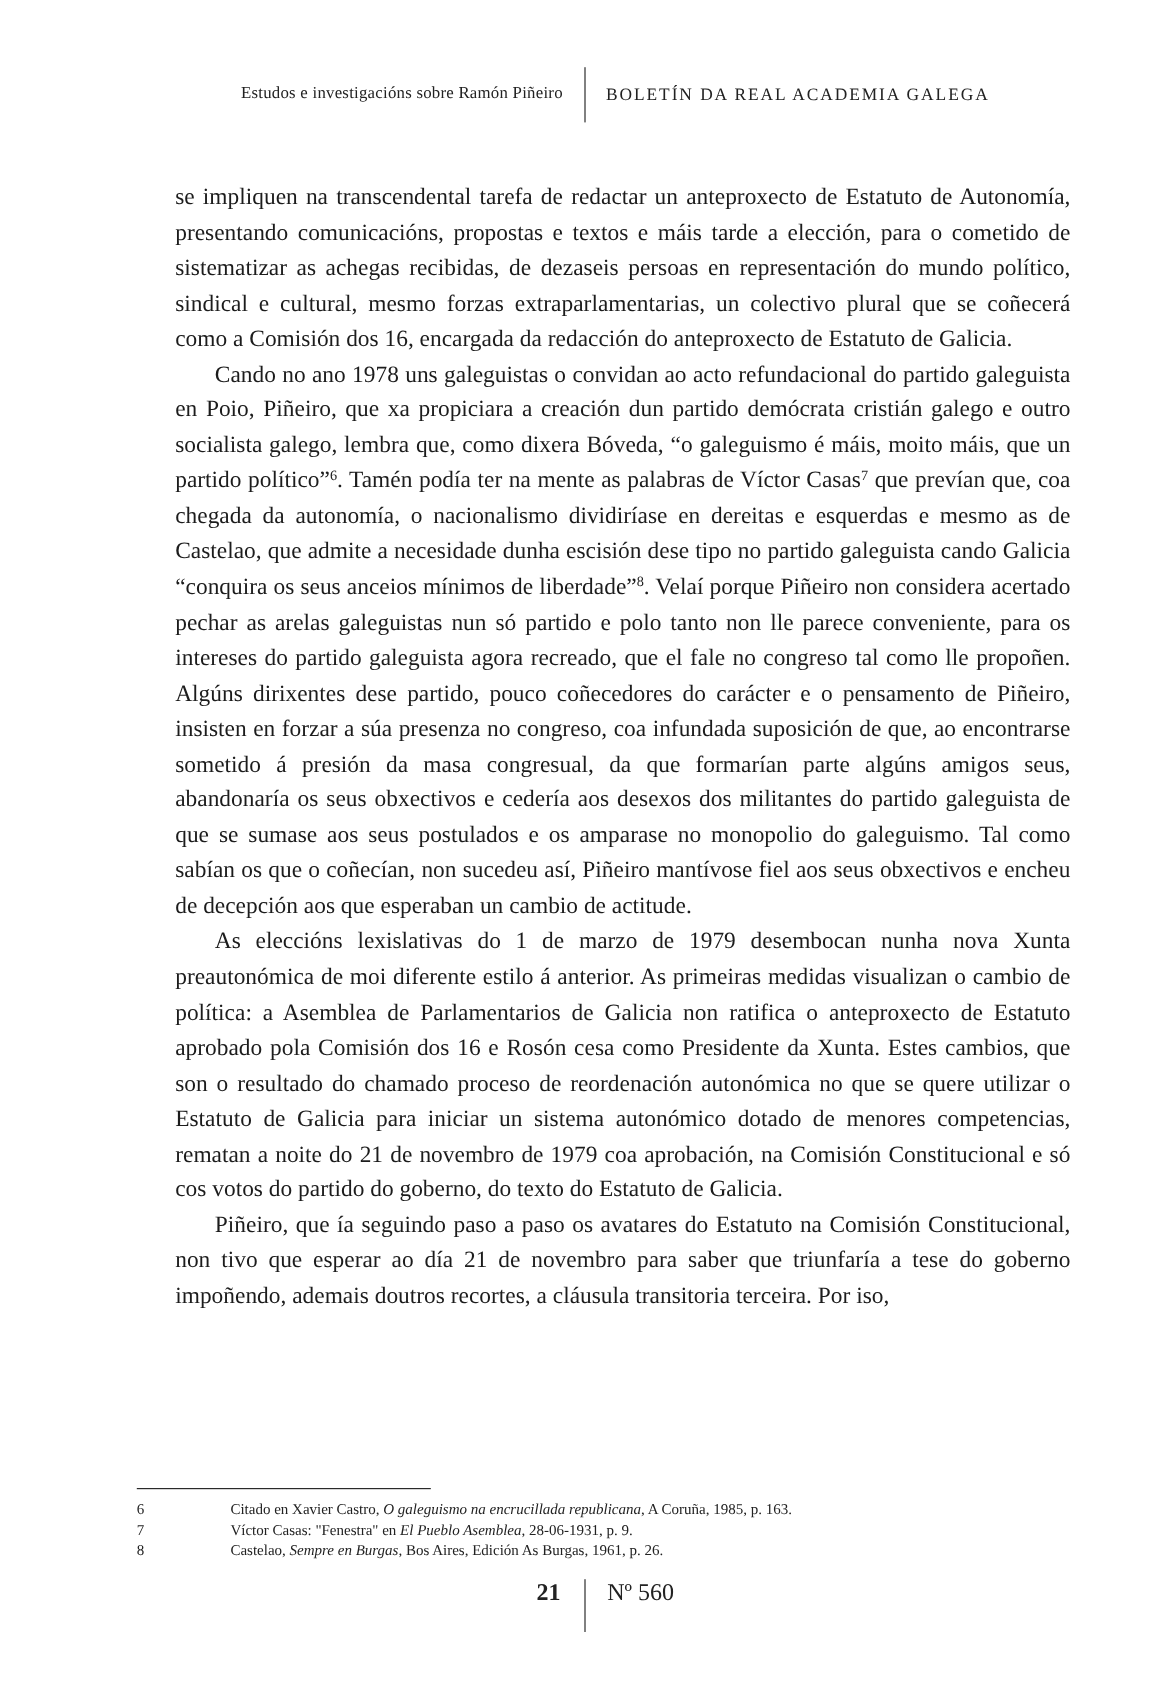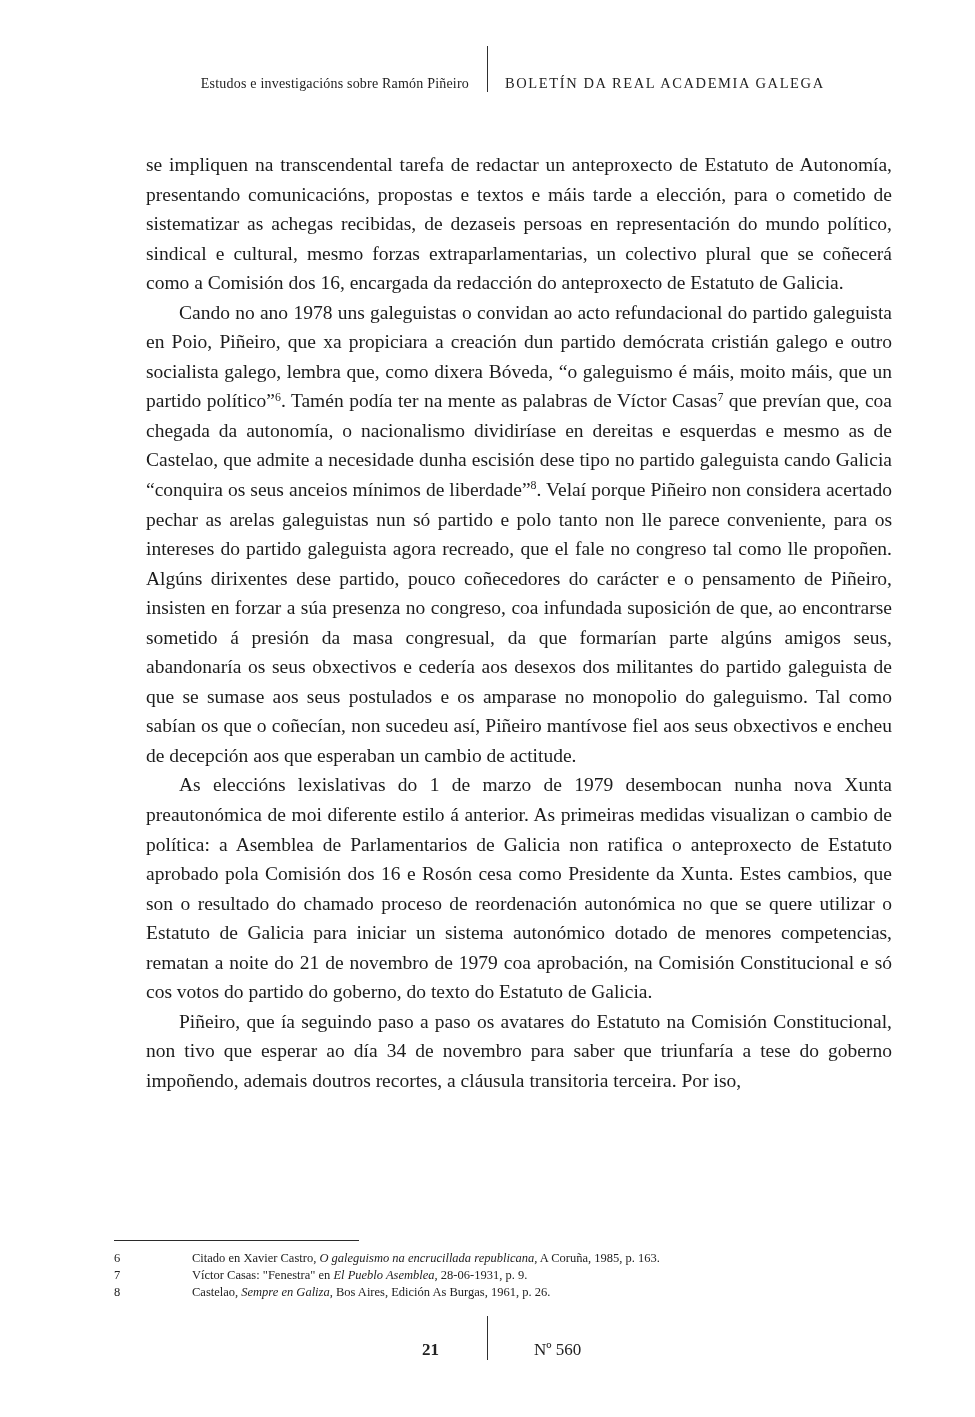--- a/index.html
+++ b/index.html
@@ -9,25 +9,25 @@
     height: 1417px;
     background: #ffffff;
     font-family: "Liberation Serif", serif;
     color: #1c1c1c;
     overflow: hidden;
   }
 
   
   .header {
     position: absolute;
-    top: 46px;
+    top: 56px;
     left: 0;
     width: 100%;
     display: flex;
-    align-items: flex-end;
+    align-items: center;
     justify-content: center;
   }
   .header-left {
     box-sizing: border-box;
     width: 487px;
     text-align: right;
     padding-right: 18px;
     font-size: 14px;
     letter-spacing: 0.2px;
     color: #222;
@@ -89,25 +89,24 @@
   .fn-num { flex: 0 0 46px; }
   .fn-text { flex: 1; margin-left: 32px; }
 
   
   .footer {
     position: absolute;
     top: 1316px;
     left: 0;
     width: 100%;
     display: flex;
-    align-items: flex-end;
+    align-items: flex-start;
     justify-content: center;
-    font-size: 17px;
+    font-size: 20px;
     color: #222;
-    gap: 28px;
   }
   .footer-left {
     box-sizing: border-box;
     width: 487px;
     text-align: right;
     padding-right: 20px;
     font-weight: bold;
   }
   .footer-divider {
     width: 1px;
@@ -130,37 +129,37 @@
   <div class="header">
     <div class="header-left">Estudos e investigacións sobre Ramón Piñeiro</div>
     <div class="header-divider"></div>
     <div class="header-right">BOLETÍN DA REAL ACADEMIA GALEGA</div>
   </div>
 
   <div class="body-text">
       <p class="para">se impliquen na transcendental tarefa de redactar un anteproxecto de Estatuto de Autonomía, presentando comunicacións, propostas e textos e máis tarde a elección, para o cometido de sistematizar as achegas recibidas, de dezaseis persoas en representación do mundo político, sindical e cultural, mesmo forzas extraparlamentarias, un colectivo plural que se coñecerá como a Comisión dos 16, encargada da redacción do anteproxecto de Estatuto de Galicia.</p>
       <p class="para indent">Cando no ano 1978 uns galeguistas o convidan ao acto refundacional do partido galeguista en Poio, Piñeiro, que xa propiciara a creación dun partido demócrata cristián galego e outro socialista galego, lembra que, como dixera Bóveda, “o galeguismo é máis, moito máis, que un partido político”<sup>6</sup>. Tamén podía ter na mente as palabras de Víctor Casas<sup>7</sup> que prevían que, coa chegada da autonomía, o nacionalismo dividiríase en dereitas e esquerdas e mesmo as de Castelao, que admite a necesidade dunha escisión dese tipo no partido galeguista cando Galicia “conquira os seus anceios mínimos de liberdade”<sup>8</sup>. Velaí porque Piñeiro non considera acertado pechar as arelas galeguistas nun só partido e polo tanto non lle parece conveniente, para os intereses do partido galeguista agora recreado, que el fale no congreso tal como lle propoñen. Algúns dirixentes dese partido, pouco coñecedores do carácter e o pensamento de Piñeiro, insisten en forzar a súa presenza no congreso, coa infundada suposición de que, ao encontrarse sometido á presión da masa congresual, da que formarían parte algúns amigos seus, abandonaría os seus obxectivos e cedería aos desexos dos militantes do partido galeguista de que se sumase aos seus postulados e os amparase no monopolio do galeguismo. Tal como sabían os que o coñecían, non sucedeu así, Piñeiro mantívose fiel aos seus obxectivos e encheu de decepción aos que esperaban un cambio de actitude.</p>
       <p class="para indent">As eleccións lexislativas do 1 de marzo de 1979 desembocan nunha nova Xunta preautonómica de moi diferente estilo á anterior. As primeiras medidas visualizan o cambio de política: a Asemblea de Parlamentarios de Galicia non ratifica o anteproxecto de Estatuto aprobado pola Comisión dos 16 e Rosón cesa como Presidente da Xunta. Estes cambios, que son o resultado do chamado proceso de reordenación autonómica no que se quere utilizar o Estatuto de Galicia para iniciar un sistema autonómico dotado de menores competencias, rematan a noite do 21 de novembro de 1979 coa aprobación, na Comisión Constitucional e só cos votos do partido do goberno, do texto do Estatuto de Galicia.</p>
-      <p class="para indent">Piñeiro, que ía seguindo paso a paso os avatares do Estatuto na Comisión Constitucional, non tivo que esperar ao día 34 de novembro para saber que triunfaría a tese do goberno impoñendo, ademais doutros recortes, a cláusula transitoria terceira. Por iso,</p>
+      <p class="para indent">Piñeiro, que ía seguindo paso a paso os avatares do Estatuto na Comisión Constitucional, non tivo que esperar ao día 21 de novembro para saber que triunfaría a tese do goberno impoñendo, ademais doutros recortes, a cláusula transitoria terceira. Por iso,</p>
     </div>
 
   <div class="footnotes">
     <div class="fn-rule"></div>
     <div>
         <div class="fn-row">
           <span class="fn-num">6</span>
           <span class="fn-text">Citado en Xavier Castro, <i>O galeguismo na encrucillada republicana</i>, A Coruña, 1985, p. 163.</span>
         </div>
         <div class="fn-row">
           <span class="fn-num">7</span>
           <span class="fn-text">Víctor Casas: "Fenestra" en <i>El Pueblo Asemblea</i>, 28-06-1931, p. 9.</span>
         </div>
         <div class="fn-row">
           <span class="fn-num">8</span>
-          <span class="fn-text">Castelao, <i>Sempre en Galiza</i>, Bos Aires, Edición As Burgas, 1961, p. 26.</span>
+          <span class="fn-text">Castelao, <i>Sempre en Burgas</i>, Bos Aires, Edición As Burgas, 1961, p. 26.</span>
         </div>
       </div>
   </div>
 
   <div class="footer">
     <div class="footer-left">21</div>
     <div class="footer-divider"></div>
     <div class="footer-right">Nº 560</div>
   </div>
 

